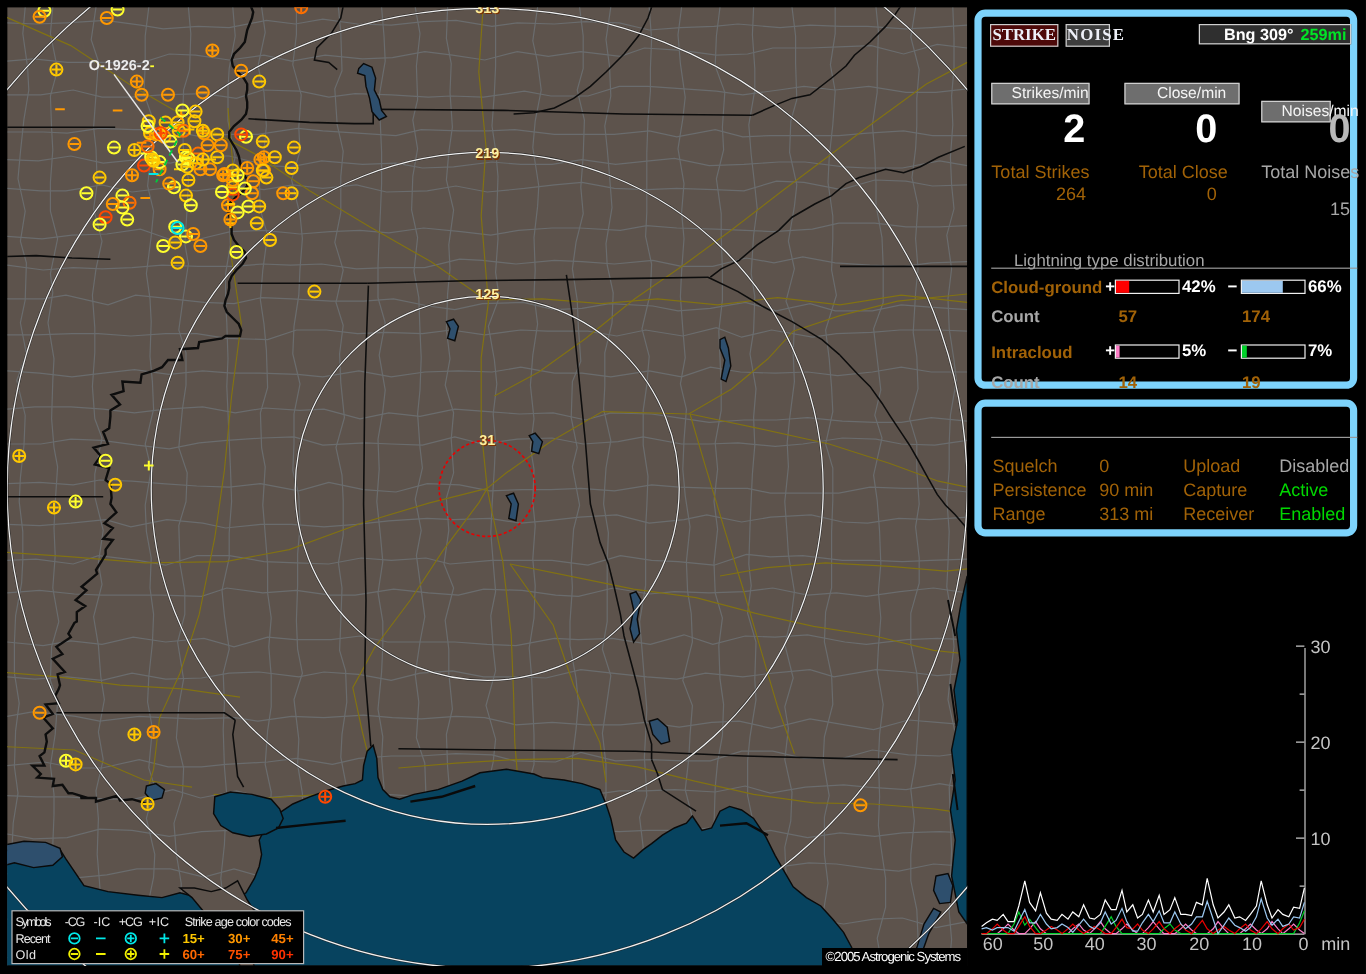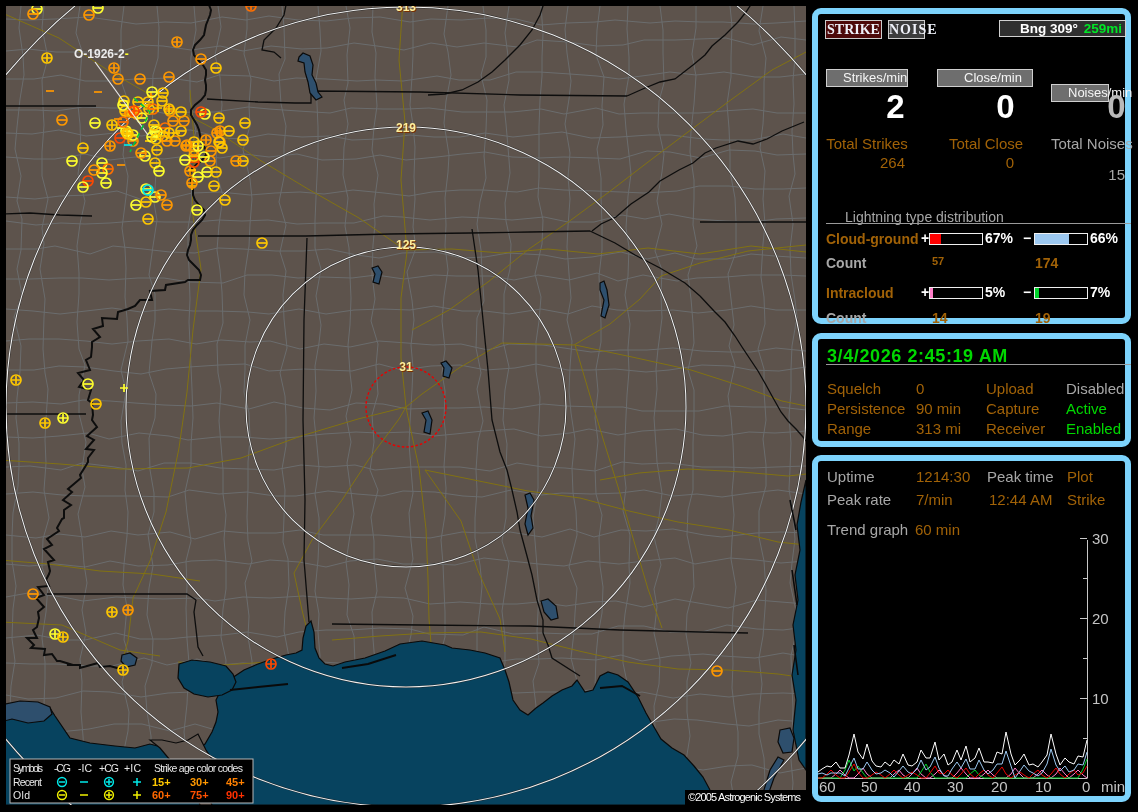--- a/index.html
+++ b/index.html
@@ -752,74 +752,61 @@
  <div class="abs wht" style="left:119px; top:140px; width:77px; text-align:right; font-size:15px;">0</div>
  <div class="abs gry" style="left:229px; top:140px; width:78px; text-align:right; font-size:15px;margin-top:12px;">15</div>
 
  <div class="abs gry" style="left:8px; top:195px; font-size:14px;margin-left:19px;">Lightning type distribution</div>
  <div class="sep" style="left:8px; top:209px; width:305px;"></div>
  <div class="abs wht" style="left:8px; top:217px; font-size:14px; font-weight:bold;">Cloud-ground</div>
  <div class="pct" style="left:103px; top:216px;">+</div>
  <div class="bar" style="left:111px; top:219px;">
         <i style="width:22%; background:#f00;"></i>
       </div>
- <div class="pct" style="left:167px; top:216px;">67%</div>
+ <div class="pct" style="left:167px; top:216px;">42%</div>
  <div class="pct" style="left:205px; top:216px;">−</div>
  <div class="bar" style="left:216px; top:219px;">
         <i style="width:66%; background:#9cc8f0;"></i>
       </div>
  <div class="pct" style="left:272px; top:216px;">66%</div>
  <div class="abs gry" style="left:8px; top:241px; font-size:14px; font-weight:bold;">Count</div>
- <div class="abs wht" style="left:114px; top:241px; font-size:11px; font-weight:bold;">57</div>
+ <div class="abs wht" style="left:114px; top:241px; font-size:14px; font-weight:bold;">57</div>
  <div class="abs wht" style="left:217px; top:241px; font-size:14px; font-weight:bold;">174</div>
  <div class="abs wht" style="left:8px; top:271px; font-size:14px; font-weight:bold;">Intracloud</div>
  <div class="pct" style="left:103px; top:270px;">+</div>
  <div class="bar" style="left:111px; top:273px;">
         <i style="width:6%; background:#ff7ec8;"></i>
       </div>
  <div class="pct" style="left:167px; top:270px;">5%</div>
  <div class="pct" style="left:205px; top:270px;">−</div>
  <div class="bar" style="left:216px; top:273px;">
         <i style="width:8%; background:#00d22a;"></i>
       </div>
  <div class="pct" style="left:272px; top:270px;">7%</div>
  <div class="abs gry" style="left:8px; top:296px; font-size:14px; font-weight:bold;">Count</div>
  <div class="abs wht" style="left:114px; top:296px; font-size:14px; font-weight:bold;">14</div>
  <div class="abs wht" style="left:217px; top:296px; font-size:14px; font-weight:bold;">19</div>
 </div>
 
 <div class="panel" style="top:333px; height:114px;">
- <div class="abs grn" style="left:9px; top:7px; font-size:18px; font-weight:bold; letter-spacing:0.6px;">3/4/2026 2:45:19 AM</div>
  <div class="sep" style="left:8px; top:25px; width:305px;"></div>
  <div class="abs wht" style="left:9px; top:41px; font-size:15px;">Squelch</div>
  <div class="abs wht" style="left:98px; top:41px; font-size:15px;">0</div>
  <div class="abs wht" style="left:168px; top:41px; font-size:15px;">Upload</div>
  <div class="abs gry" style="left:248px; top:41px; font-size:15px;">Disabled</div>
  <div class="abs wht" style="left:9px; top:61px; font-size:15px;">Persistence</div>
  <div class="abs wht" style="left:98px; top:61px; font-size:15px;">90 min</div>
  <div class="abs wht" style="left:168px; top:61px; font-size:15px;">Capture</div>
  <div class="abs grn" style="left:248px; top:61px; font-size:15px;">Active</div>
  <div class="abs wht" style="left:9px; top:81px; font-size:15px;">Range</div>
  <div class="abs wht" style="left:98px; top:81px; font-size:15px;">313 mi</div>
  <div class="abs wht" style="left:168px; top:81px; font-size:15px;">Receiver</div>
  <div class="abs grn" style="left:248px; top:81px; font-size:15px;">Enabled</div>
 </div>
 
-<div class="panel" style="top:455px; height:347px;">
- <div class="abs gry" style="left:9px; top:7px; font-size:15px;">Uptime</div>
- <div class="abs wht" style="left:98px; top:7px; font-size:15px;">1214:30</div>
- <div class="abs gry" style="left:169px; top:7px; font-size:15px;">Peak time</div>
- <div class="abs wht" style="left:249px; top:7px; font-size:15px;">Plot</div>
- <div class="abs gry" style="left:9px; top:30px; font-size:15px;">Peak rate</div>
- <div class="abs wht" style="left:98px; top:30px; font-size:15px;">7/min</div>
- <div class="abs wht" style="left:171px; top:30px; font-size:15px;">12:44 AM</div>
- <div class="abs wht" style="left:249px; top:30px; font-size:15px;">Strike</div>
- <div class="abs gry" style="left:9px; top:60px; font-size:15px;">Trend graph</div>
- <div class="abs wht" style="left:97px; top:60px; font-size:15px;">60 min</div>
-</div>
 
 <svg style="position:absolute; left:806px; top:530px;" width="332" height="272" viewBox="806 530 332 272">
  <g stroke="#c8c8c8" stroke-width="1" fill="none">
   <path d="M1087.5 540 V778.5"></path>
   <path d="M1087 538.5h-7M1087 618.5h-7M1087 698.5h-7"></path>
   <path d="M1087 578.5h-4M1087 658.5h-4M1087 738.5h-4"></path>
   <path d="M818 778.5 H1087"></path>
  </g>
  <g font-size="15" fill="#c4c4c4">
   <text x="1092" y="544">30</text>

